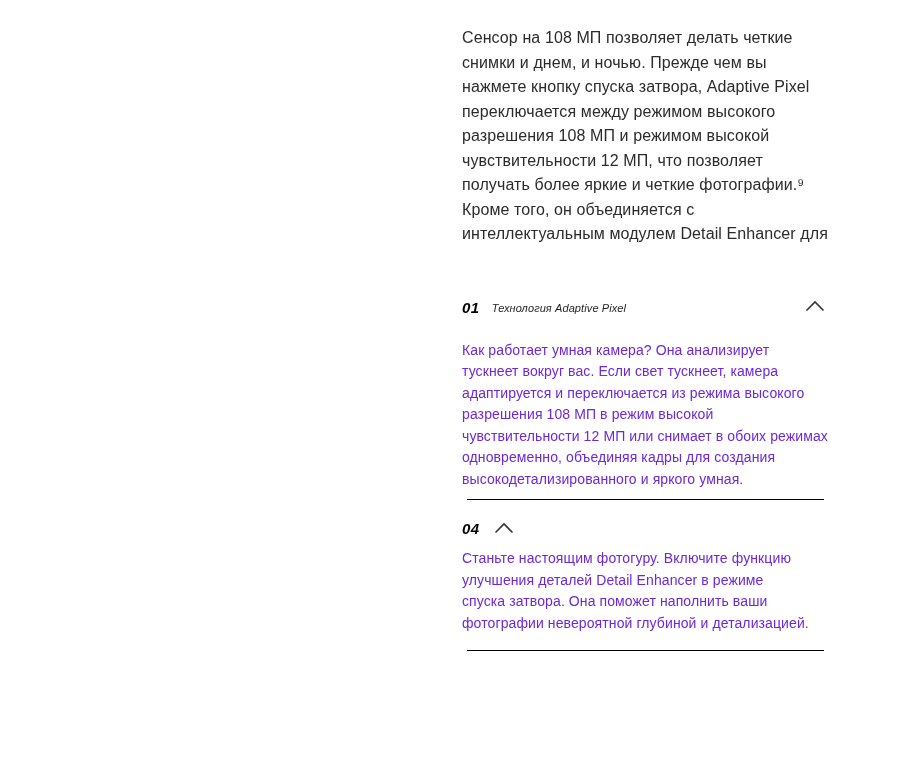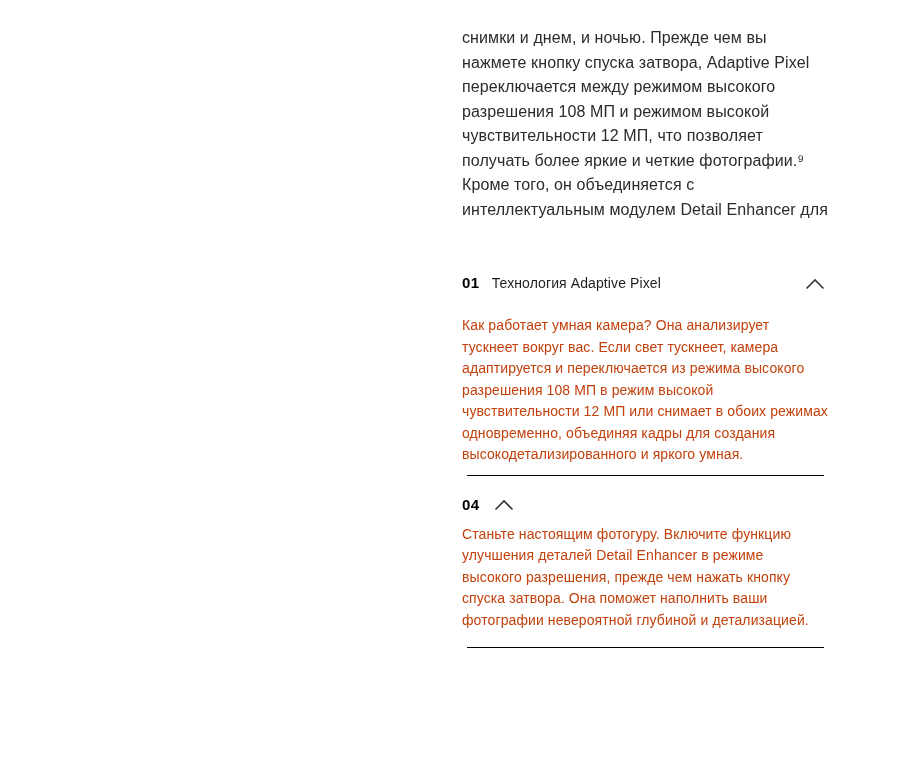--- a/index.html
+++ b/index.html
@@ -23,73 +23,75 @@
     line-height: 24.5px;
     color: #2b2b2b;
     letter-spacing: 0.1px;
   }
   .intro div, .acc-body div { white-space: nowrap; }
   .acc-header {
     margin-top: 51px;
     height: 20px;
     line-height: 20px;
     display: flex;
-    align-items: flex-end;
+    align-items: center;
     cursor: pointer;
+    font-style: italic;
   }
   .acc-header.second { margin-top: 19px; }
   .acc-num {
     font-size: 15px;
     font-weight: bold;
     color: #000000;
     margin-right: 12px;
     letter-spacing: 0.5px;
   }
   .acc-title {
-    font-size: 14px;
+    font-size: 11px;
     color: #1f1f1f;
     letter-spacing: 0.1px;
     flex: 1 1 auto;
   }
   .chevron-btn {
     flex: 0 0 auto;
     width: 22px;
     height: 16px;
     display: flex;
     align-items: center;
     justify-content: flex-end;
     background: none;
     border: none;
     padding: 0;
     cursor: pointer;
   }
   .acc-body {
     font-size: 14px;
     line-height: 21.5px;
-    color: #c2410c;
+    color: #6d28d9;
     letter-spacing: 0.1px;
   }
   .acc-body.first { margin-top: 22px; }
   .acc-body.second { margin-top: 9px; }
   .divider {
     border: none;
     border-top: 1.4px solid #000000;
     margin: 0;
     margin-left: 5px;
     width: calc(100% - 6px);
   }
   .divider.first { margin-top: 9px; }
   .divider.second { margin-top: 16px; }
 </style>
 </head>
 <body>
 
 <main class="content-col">
 
   <div class="intro">
+      <div>Сенсор на 108 МП позволяет делать четкие</div>
       <div>снимки и днем, и ночью. Прежде чем вы</div>
       <div>нажмете кнопку спуска затвора, Adaptive Pixel</div>
       <div>переключается между режимом высокого</div>
       <div>разрешения 108 МП и режимом высокой</div>
       <div>чувствительности 12 МП, что позволяет</div>
       <div>получать более яркие и четкие фотографии.⁹</div>
       <div>Кроме того, он объединяется с</div>
       <div>интеллектуальным модулем Detail Enhancer для</div>
     </div>
 
@@ -126,21 +128,20 @@
           <span>
             <svg width="20" height="12" viewBox="0 0 20 12">
               <polyline points="1.5,10.5 10,2 18.5,10.5" fill="none" stroke="#363636" stroke-width="1.6"></polyline>
             </svg>
           </span>
         </button>
       </div>
       <div class="acc-body second">
           <div>Станьте настоящим фотогуру. Включите функцию</div>
           <div>улучшения деталей Detail Enhancer в режиме</div>
-          <div>высокого разрешения, прежде чем нажать кнопку</div>
           <div>спуска затвора. Она поможет наполнить ваши</div>
           <div>фотографии невероятной глубиной и детализацией.</div>
         </div>
       <hr class="divider second">
     </div>
 
   </section>
 </main>
 
 </body></html>

